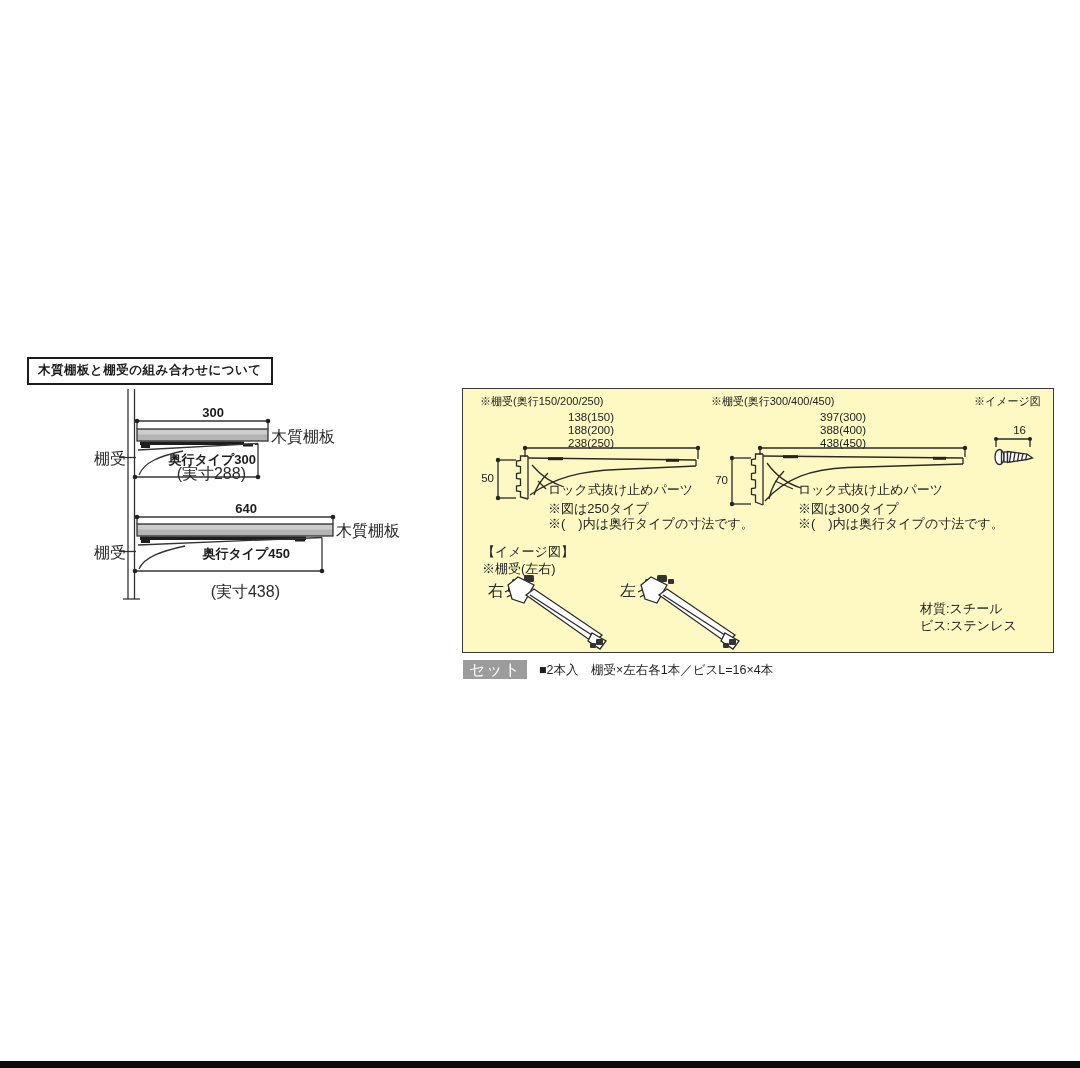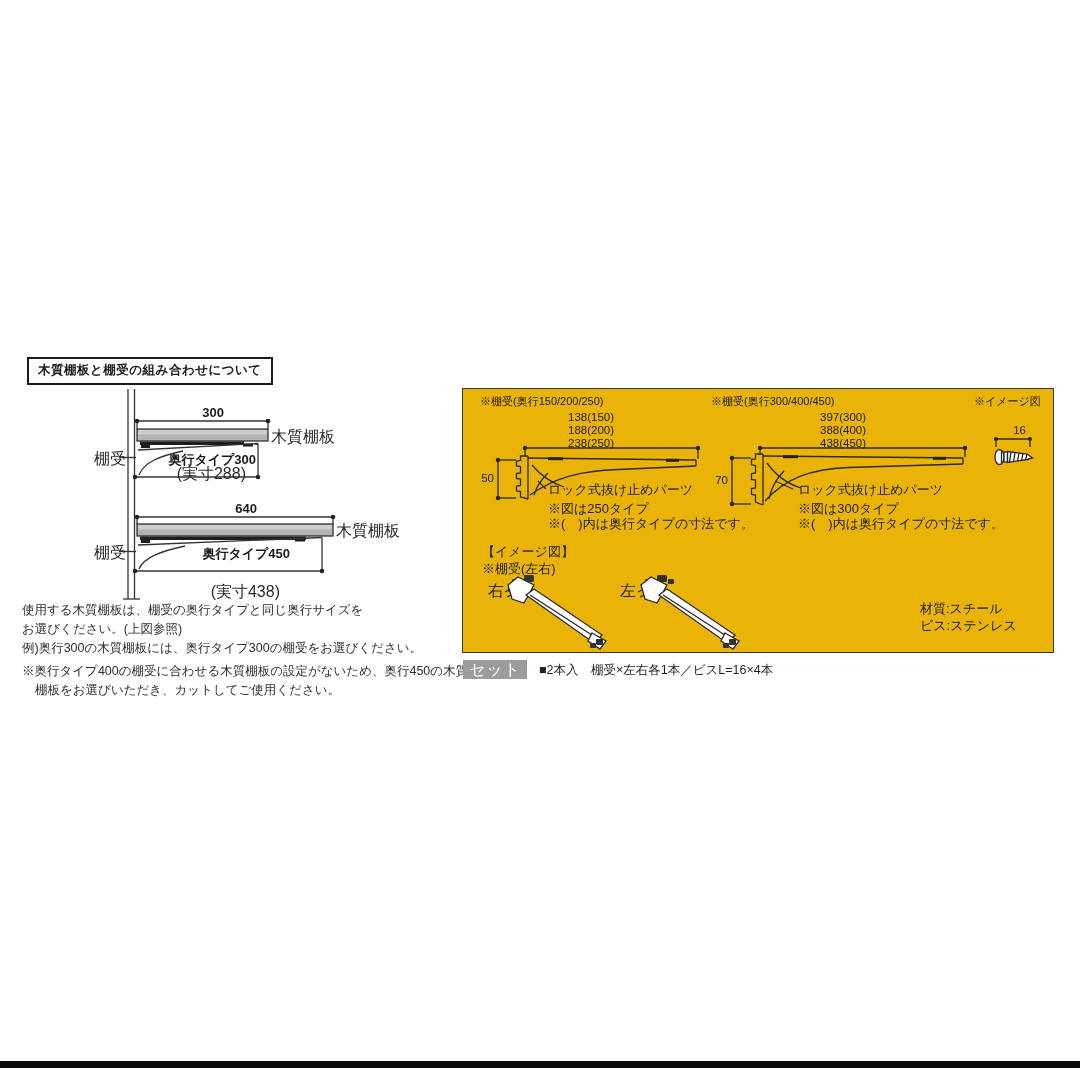--- a/index.html
+++ b/index.html
@@ -21,21 +21,21 @@
   }
   .lbl{font-size:16px;color:#2b2b2b;white-space:nowrap;line-height:1.15;}
   .lbl-b{font-size:13px;font-weight:bold;color:#1c1c1c;white-space:nowrap;}
   .center{text-align:right;}
   .right{text-align:right;}
   .notes{left:22px;top:601px;font-size:12.5px;line-height:19.2px;color:#2f2f2f;white-space:nowrap;}
   .notes .gap{height:3px;}
   .notes .indent{padding-left:13px;}
   .spec-box{
     left:462px;top:388px;width:592px;height:265px;
-    border:1.5px solid #3a3a3a;background:#eab308;box-sizing:border-box;
+    border:1.5px solid #3a3a3a;background:#fef9c3;box-sizing:border-box;
   }
   .spec-h{font-size:11px;color:#222;white-space:nowrap;}
   .spec-t{font-size:13px;color:#222;white-space:nowrap;line-height:1.3;}
   .dim-t{font-size:11.5px;color:#222;white-space:nowrap;}
   .badge{
     left:463px;top:660px;width:64px;height:19px;
     background:#9c9c9c;color:#ffffff;
     font-size:16px;line-height:19px;text-align:center;
     letter-spacing:1px;
   }
@@ -106,28 +106,20 @@
   <div class="abs lbl" style="left:94px;top:450px;">棚受</div>
   <div class="abs lbl-b center" style="left:152px;top:451px;width:104px;">奥行タイプ300</div>
   <div class="abs lbl center" style="left:162px;top:465px;width:84px;">(実寸288)</div>
 
   <div class="abs lbl-b center" style="left:213px;top:501px;width:44px;">640</div>
   <div class="abs lbl" style="left:336px;top:522px;">木質棚板</div>
   <div class="abs lbl" style="left:94px;top:544px;">棚受</div>
   <div class="abs lbl-b center" style="left:186px;top:545px;width:104px;">奥行タイプ450</div>
   <div class="abs lbl center" style="left:196px;top:559px;width:84px;margin-top:24px;">(実寸438)</div>
 
-  <div class="abs notes">
-    <div>使用する木質棚板は、棚受の奥行タイプと同じ奥行サイズを</div>
-    <div>お選びください。(上図参照)</div>
-    <div>例)奥行300の木質棚板には、奥行タイプ300の棚受をお選びください。</div>
-    <div class="gap"></div>
-    <div>※奥行タイプ400の棚受に合わせる木質棚板の設定がないため、奥行450の木質</div>
-    <div class="indent">棚板をお選びいただき、カットしてご使用ください。</div>
-  </div>
 
   <div class="abs spec-box">
 
     <svg class="abs" style="left:0;top:0;" width="589" height="262" viewBox="0 0 589 262">
       <g stroke="#2a2a2a" stroke-width="1.3" fill="none">
 
         <g>
           <line x1="62" y1="59" x2="235" y2="59"></line>
           <circle cx="62" cy="59" r="2.2" fill="#222" stroke="none"></circle>
           <circle cx="235" cy="59" r="2.2" fill="#222" stroke="none"></circle>

